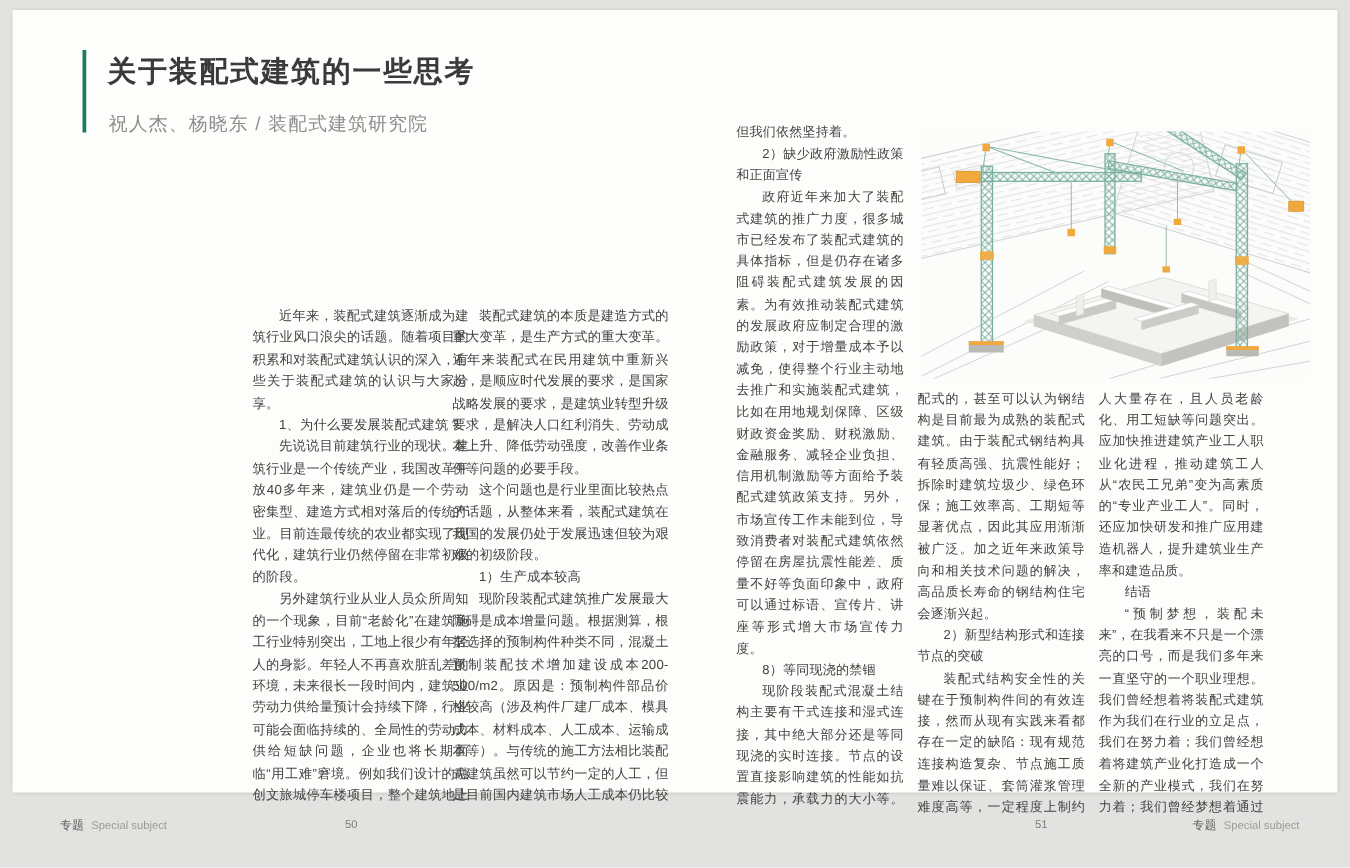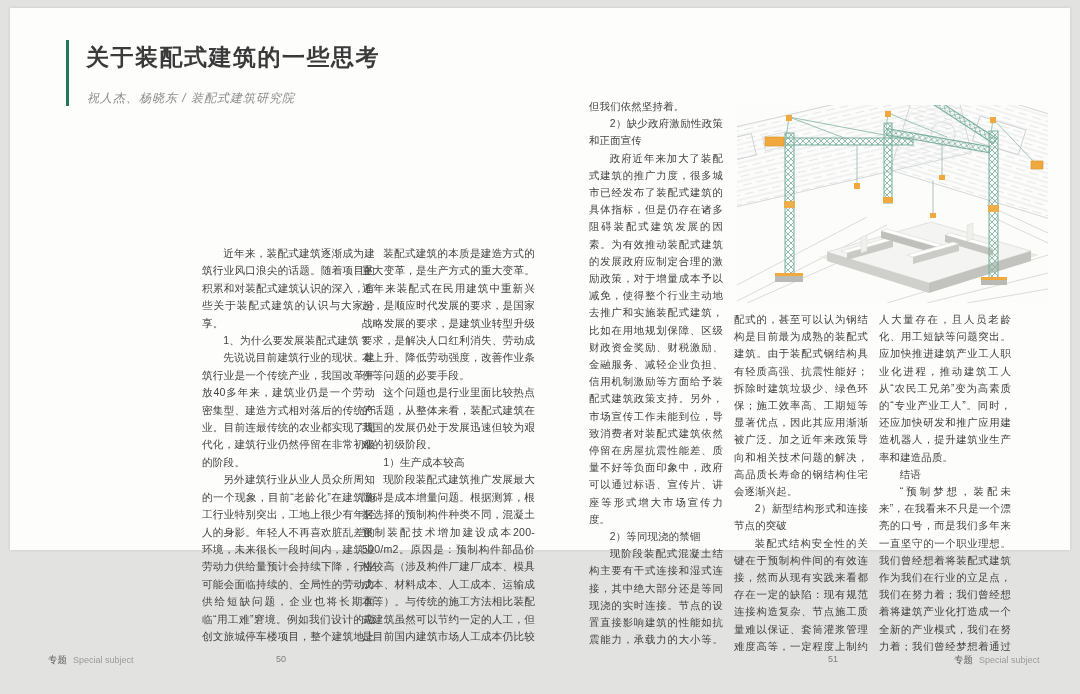--- a/index.html
+++ b/index.html
@@ -3,33 +3,33 @@
 <meta charset="utf-8">
 <style>
   html,body{margin:0;padding:0;}
   body{
     width:1080px;height:694px;position:relative;
     background:#e2e3e1;
     font-family:"Liberation Sans","DejaVu Sans",sans-serif;
     overflow:hidden;
   }
   .spread{
-    position:absolute;left:10px;top:8px;width:1060px;height:542px;
+    position:absolute;left:10px;top:8px;width:1060px;height:626px;
     background:#fdfdfc;
     box-shadow:0 0 3px rgba(0,0,0,.12);
   }
   
   .accent-bar{position:absolute;left:56px;top:32px;width:3px;height:66px;background:#1e7a5a;}
   .article-title{
     position:absolute;left:76px;top:34px;margin:0;
     font-size:23px;font-weight:bold;color:#3a3a3a;letter-spacing:1.5px;white-space:nowrap;
   }
   .byline{
     position:absolute;left:77px;top:82px;
-    font-size:12px;font-style:italic;color:#8d8d8b;letter-spacing:1px;white-space:nowrap;
+    font-size:15px;color:#8d8d8b;letter-spacing:1px;white-space:nowrap;
   }
   
   .col{
     position:absolute;overflow:hidden;
     text-align:justify;color:#424240;
     font-size:10.6px;line-height:17.4px;
     letter-spacing:.2px;
   }
   .col p{margin:0;}
   .col p.indent{text-indent:2em;}
@@ -71,21 +71,21 @@
       <p class="indent">装配式建筑的本质是建造方式的重大变革，是生产方式的重大变革。近年来装配式在民用建筑中重新兴起，是顺应时代发展的要求，是国家战略发展的要求，是建筑业转型升级要求，是解决人口红利消失、劳动成本上升、降低劳动强度，改善作业条件等问题的必要手段。</p>
       <p class="indent">这个问题也是行业里面比较热点的话题，从整体来看，装配式建筑在我国的发展仍处于发展迅速但较为艰难的初级阶段。</p>
       <p class="indent">1）生产成本较高</p>
       <p class="indent">现阶段装配式建筑推广发展最大障碍是成本增量问题。根据测算，根据选择的预制构件种类不同，混凝土预制装配技术增加建设成本200-500/m2。原因是：预制构件部品价格较高（涉及构件厂建厂成本、模具成本、材料成本、人工成本、运输成本等）。与传统的施工方法相比装配式建筑虽然可以节约一定的人工，但是目前国内建筑市场人工成本仍比较低廉，所以装配式建筑施工方式在项目人工成本的节约效果优势不太明显。与传统现浇结构体系相比在综合</p>
     </div>
 
   <div class="col col-r1">
       <p>但我们依然坚持着。</p>
       <p class="indent">2）缺少政府激励性政策和正面宣传</p>
       <p class="indent">政府近年来加大了装配式建筑的推广力度，很多城市已经发布了装配式建筑的具体指标，但是仍存在诸多阻碍装配式建筑发展的因素。为有效推动装配式建筑的发展政府应制定合理的激励政策，对于增量成本予以减免，使得整个行业主动地去推广和实施装配式建筑，比如在用地规划保障、区级财政资金奖励、财税激励、金融服务、减轻企业负担、信用机制激励等方面给予装配式建筑政策支持。另外，市场宣传工作未能到位，导致消费者对装配式建筑依然停留在房屋抗震性能差、质量不好等负面印象中，政府可以通过标语、宣传片、讲座等形式增大市场宣传力度。</p>
-      <p class="indent">2）等同现浇的禁锢</p>
+      <p class="indent">8）等同现浇的禁锢</p>
       <p class="indent">现阶段装配式混凝土结构主要有干式连接和湿式连接，其中绝大部分还是等同现浇的实时连接。节点的设置直接影响建筑的性能如抗震能力，承载力的大小等。但是由于节点工艺的复杂、操作难度大以及没有统一的规定标准，因此导致施工的质量问题。加之目前的工人大部分还是传统农民工为主力，平时现浇施工粗放习惯了，并不具备装配式所需要的必要技能。</p>
     </div>
   <div class="col col-r2">
       <p>配式的，甚至可以认为钢结构是目前最为成熟的装配式建筑。由于装配式钢结构具有轻质高强、抗震性能好；拆除时建筑垃圾少、绿色环保；施工效率高、工期短等显著优点，因此其应用渐渐被广泛。加之近年来政策导向和相关技术问题的解决，高品质长寿命的钢结构住宅会逐渐兴起。</p>
       <p class="indent">2）新型结构形式和连接节点的突破</p>
       <p class="indent">装配式结构安全性的关键在于预制构件间的有效连接，然而从现有实践来看都存在一定的缺陷：现有规范连接构造复杂、节点施工质量难以保证、套筒灌浆管理难度高等，一定程度上制约了装配式结构的发展。在预制装配式建筑领域，实现新的技术突破、新型安全可靠结构形式和连接构造让构件节点高效安全是工程建设迫切需求。</p>
     </div>
   <div class="col col-r3">
       <p>人大量存在，且人员老龄化、用工短缺等问题突出。应加快推进建筑产业工人职业化进程，推动建筑工人从“农民工兄弟”变为高素质的“专业产业工人”。同时，还应加快研发和推广应用建造机器人，提升建筑业生产率和建造品质。</p>
       <p class="indent">结语</p>

